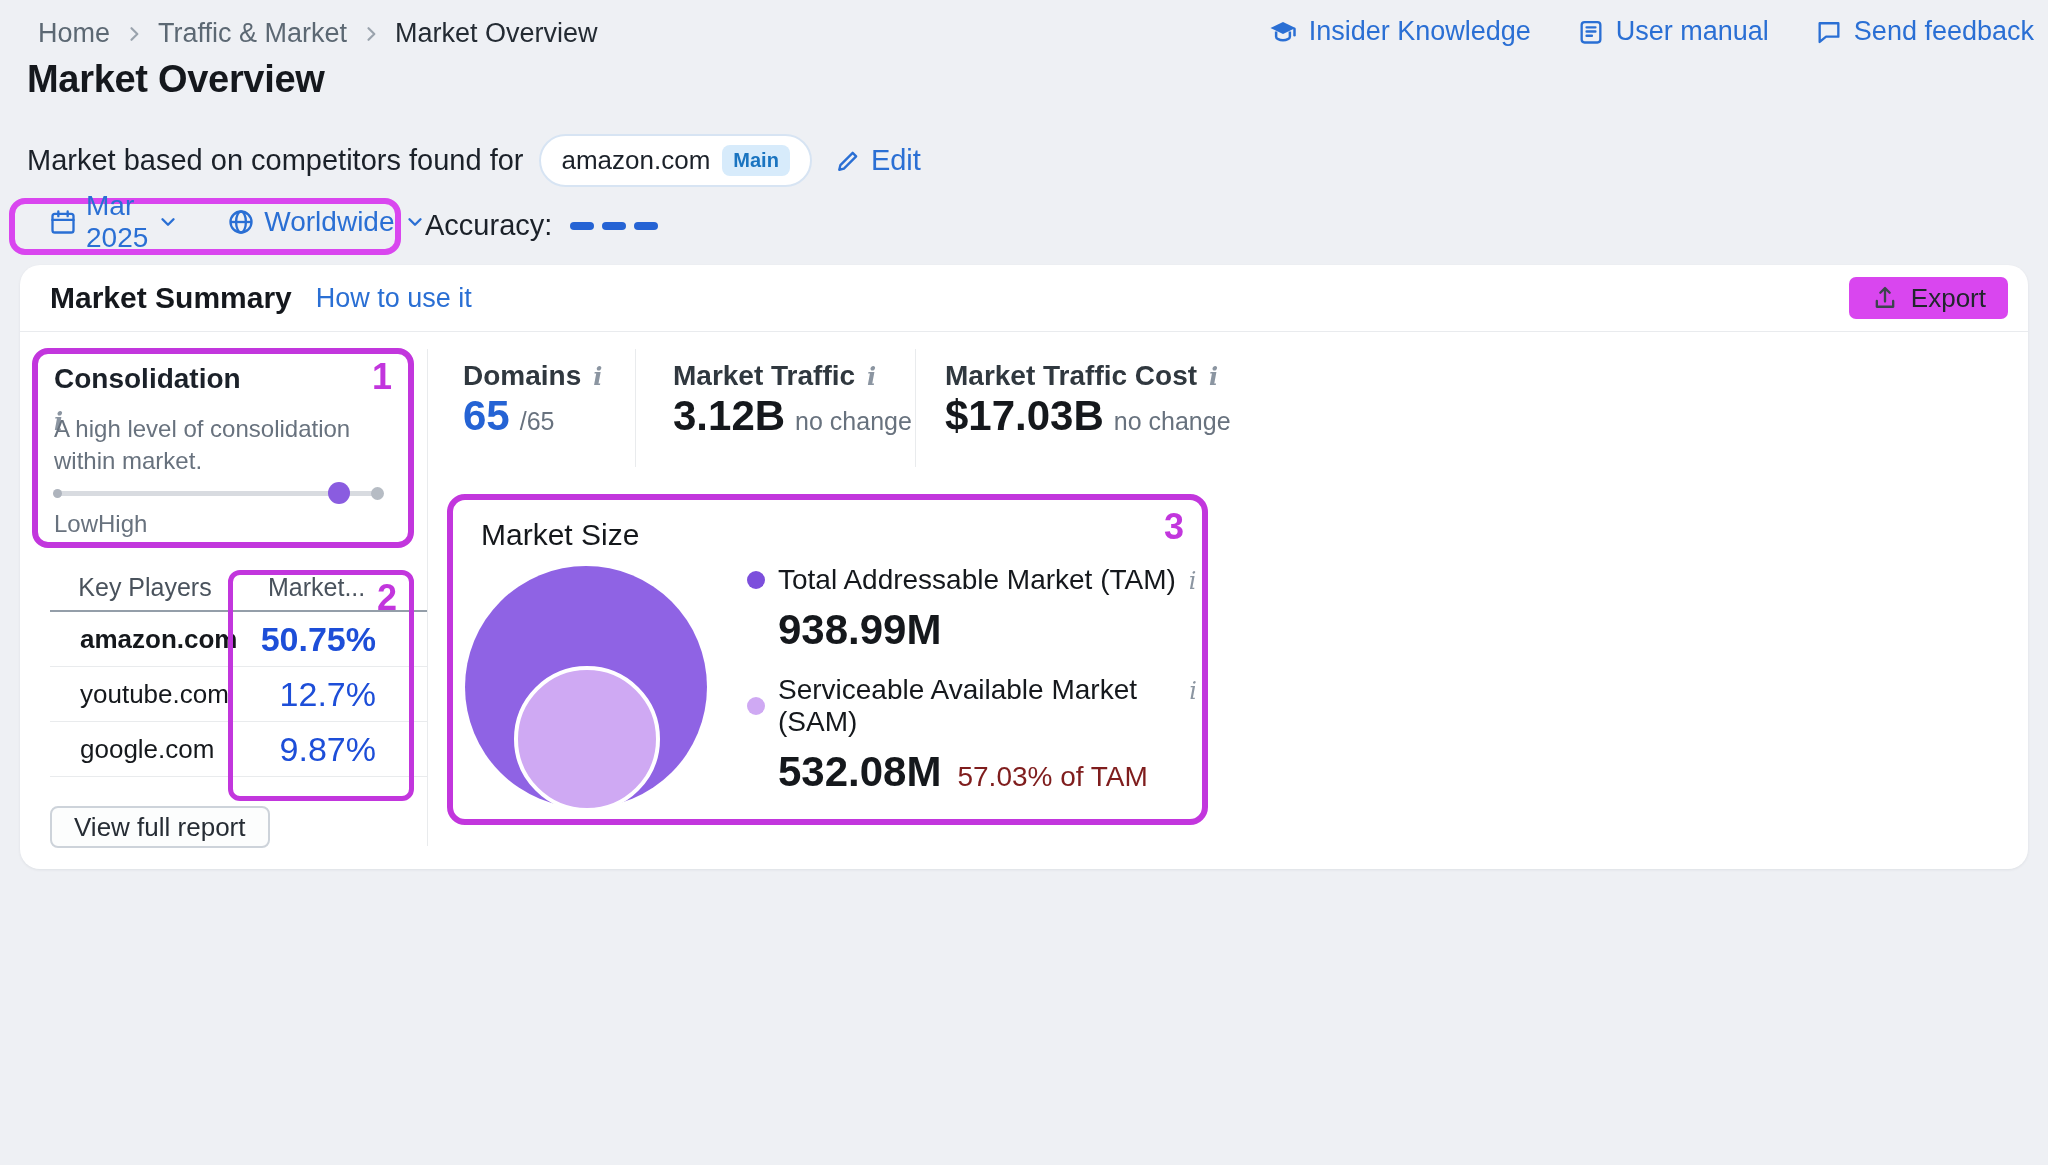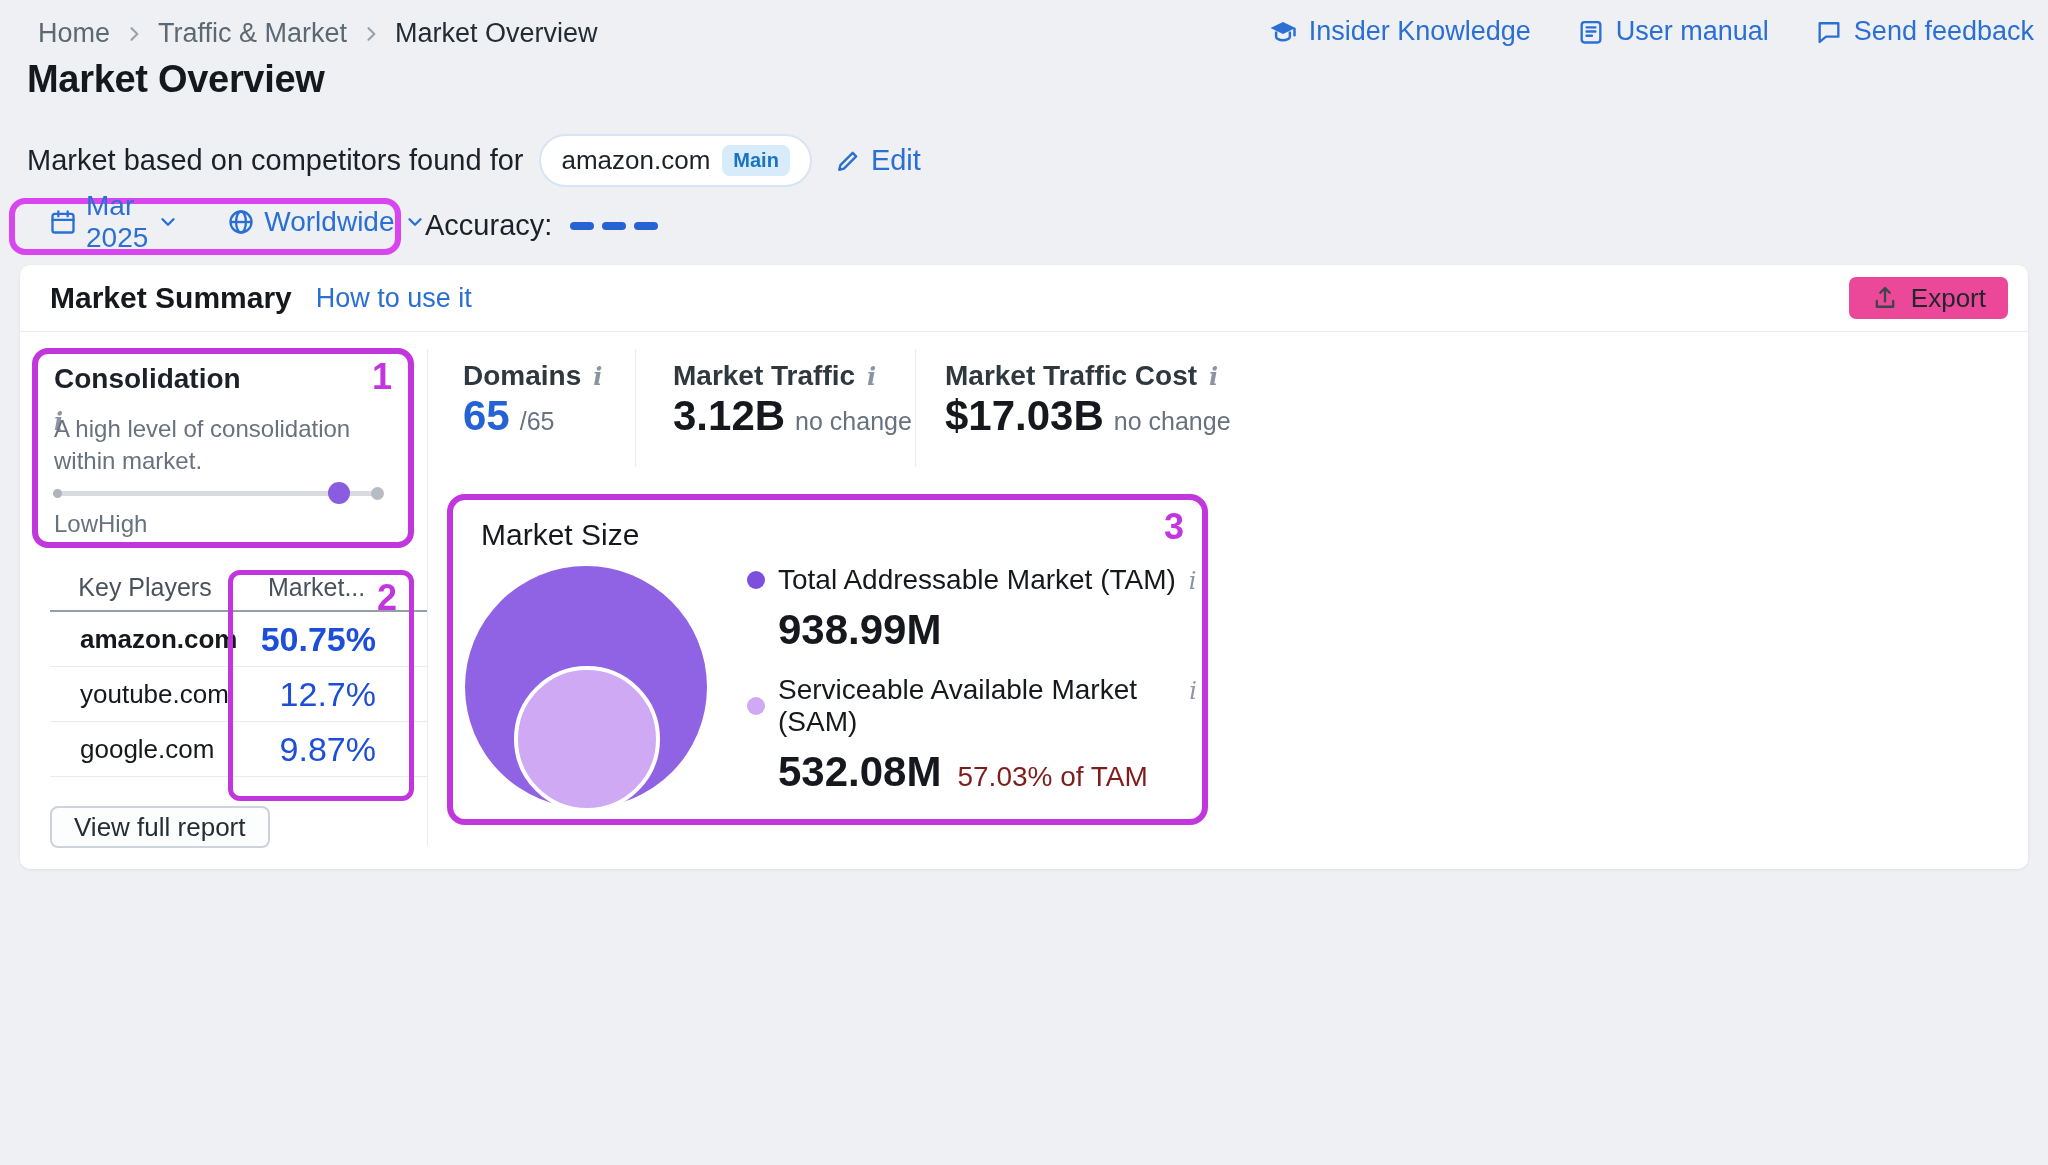--- a/index.html
+++ b/index.html
@@ -45,25 +45,25 @@
     left:9px; top:198px; height:57px; width:392px;
     border:6px solid #d946ef; border-radius:16px;
     display:flex; align-items:center; gap:48px; padding:0 0 9px 34px;
   }
   .dropdown { display:flex; align-items:center; gap:9px; color:#2a6fd4; font-size:28px; font-weight:500; cursor:pointer; }
   .accuracy { left:425px; top:209px; display:flex; align-items:center; gap:18px; font-size:29px; color:#1b2129; }
   .dashes { display:flex; gap:8px; align-items:center; }
   .dash { width:24px; height:8px; border-radius:4px; background:#2563d4; }
 
   
-  .card { left:20px; top:265px; width:2008px; height:604px; background:#ffffff; border-radius:10px; box-shadow:0 1px 3px rgba(16,24,40,.07); }
+  .card { left:20px; top:265px; width:2008px; height:604px; background:#ffffff; border-radius:20px; box-shadow:0 1px 3px rgba(16,24,40,.07); }
   .card-head { position:absolute; left:30px; top:0; height:66px; display:flex; align-items:center; gap:24px; }
   .card-title { font-size:30px; font-weight:700; color:#15181d; }
   .howto-link { color:#2a6fd4; font-size:27px; }
-  .export-btn { position:absolute; right:20px; top:12px; height:42px; background:#ec4899; border-radius:7px; display:flex; align-items:center; gap:12px; padding:0 22px; font-size:26px; color:#21262c; }
+  .export-btn { position:absolute; right:20px; top:12px; height:42px; background:#d946ef; border-radius:7px; display:flex; align-items:center; gap:12px; padding:0 22px; font-size:26px; color:#21262c; }
   .export-btn .icon { color:#3c444d; }
   .head-divider { position:absolute; left:0; right:0; top:66px; border-top:1px solid #e9ebee; }
 
   
   .anno { position:absolute; border:6px solid #c236dd; border-radius:16px; pointer-events:none; }
   .anno-num { position:absolute; font-size:36px; font-weight:700; color:#c236dd; }
 
   
   .cons-title { position:absolute; left:34px; top:98px; display:flex; align-items:baseline; gap:12px; font-size:28px; font-weight:700; color:#1b2129;flex-direction:column; }
   .info { font-family:"DejaVu Serif",serif; font-style:italic; color:#8b95a1; font-size:24px; }

